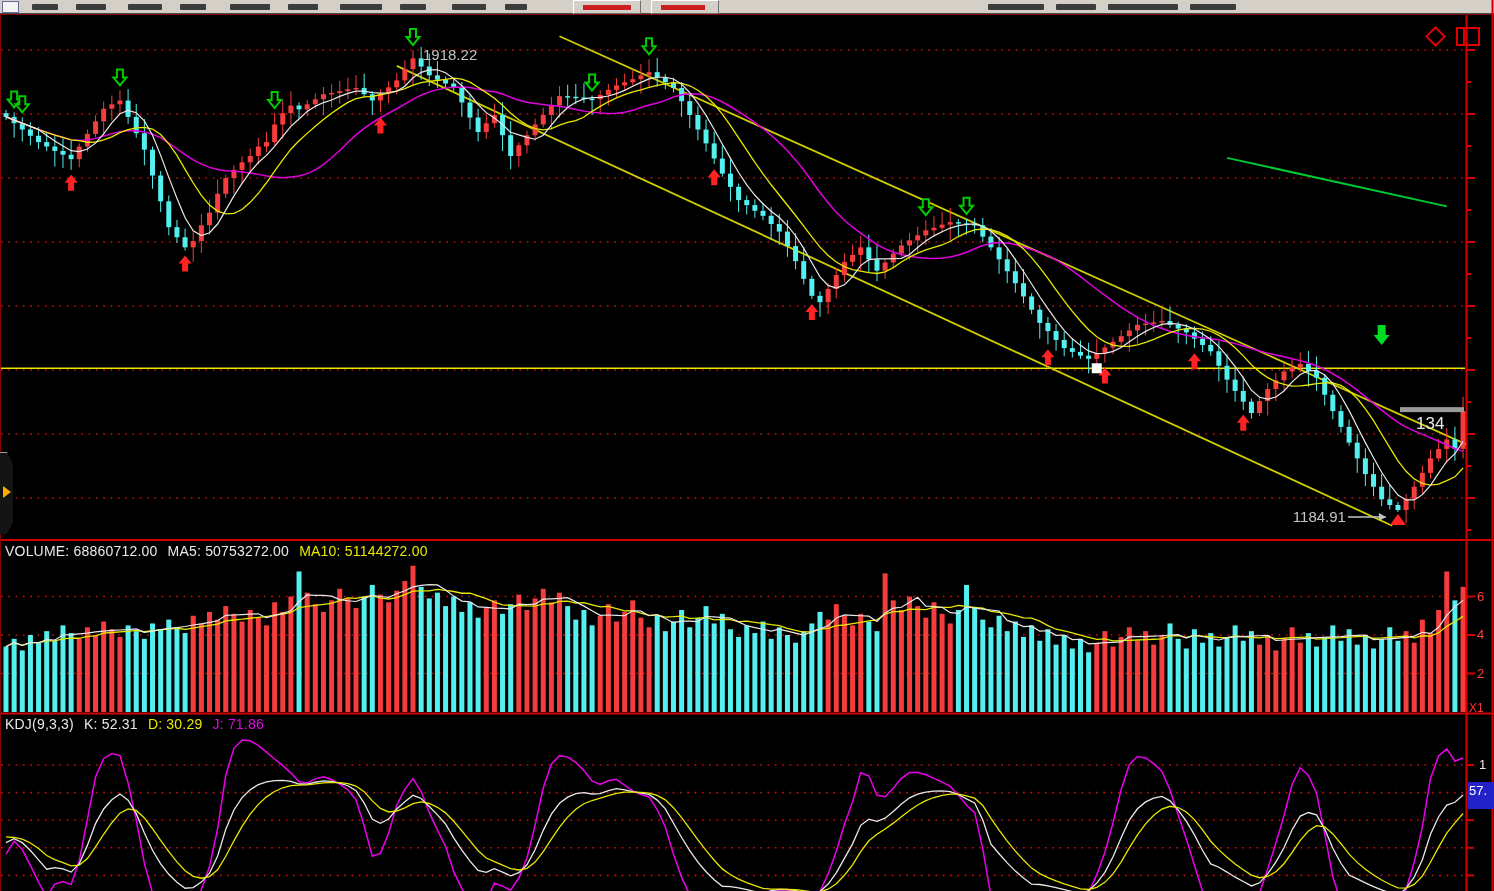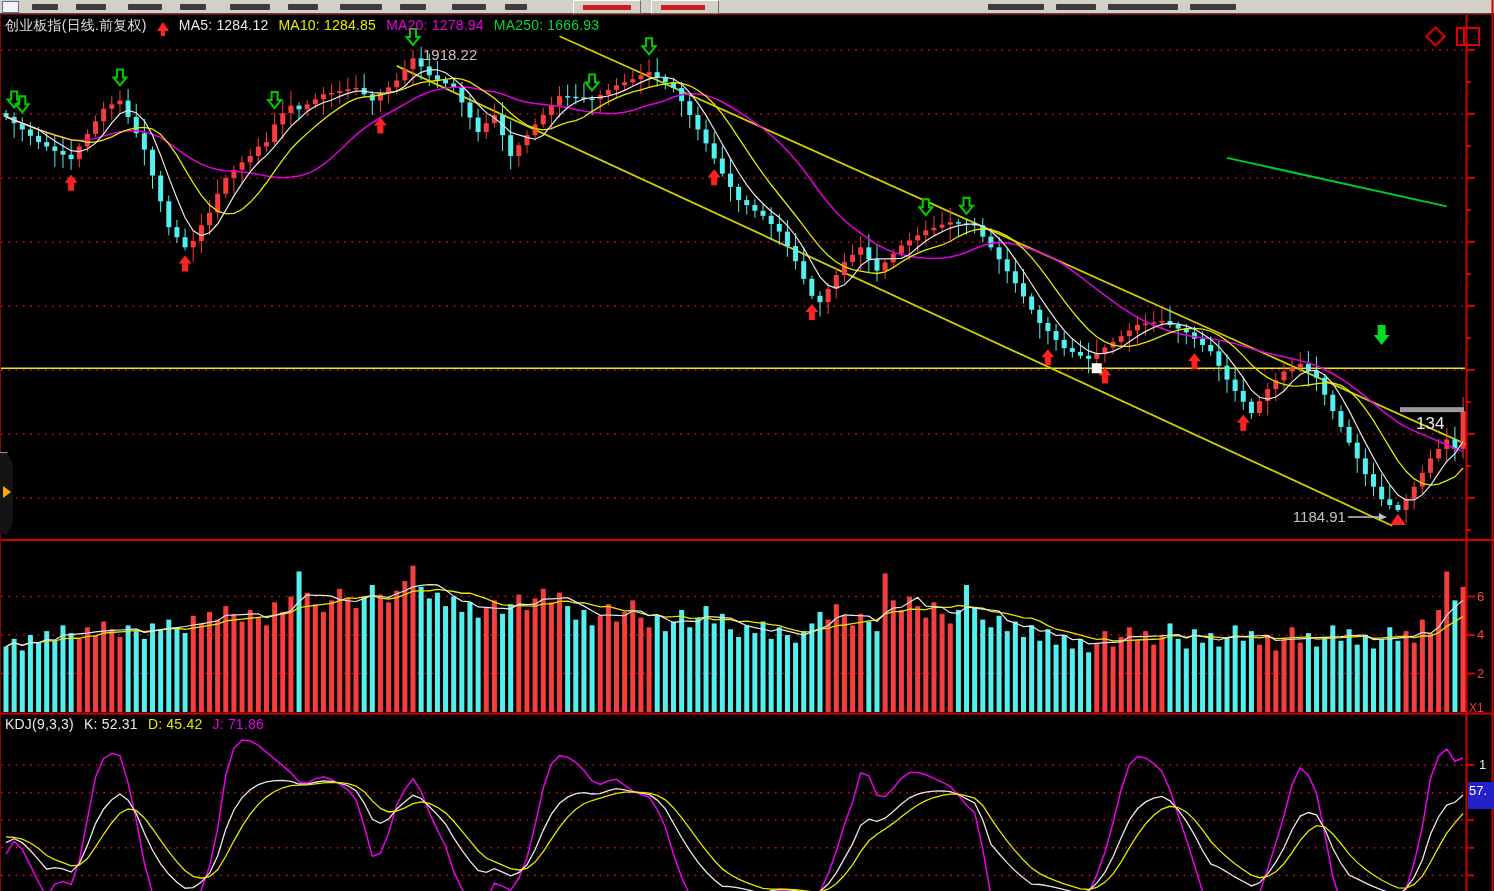--- a/index.html
+++ b/index.html
@@ -727,34 +727,31 @@
         <polyline points="6,646.55 14.14,642.7 22.28,645.2666666666667 30.42,642.7 38.56,642.7 46.7,640.775 54.84,640.775 62.980000000000004,638.85 71.12,638.2083333333334 79.26,638.2725 87.4,636.3475 95.54,635.9625 103.68,633.075 111.82000000000001,632.4975 119.96000000000001,631.92 128.10000000000002,631.3425 136.24,630.38 144.38,631.7275 152.52,630.765 160.66000000000003,629.8025 168.8,629.0325 176.94,628.2625 185.08,629.4175 193.22000000000003,628.0699999999999 201.36,626.7225 209.5,625.375 217.64000000000001,624.22 225.78000000000003,620.9475 233.92000000000002,619.985 242.06,619.215 250.20000000000002,618.2525 258.34000000000003,617.29 266.48,616.52 274.62,615.1725 282.76,614.0175 290.90000000000003,612.4775 299.04,607.665 307.18,606.3175 315.32000000000005,605.355 323.46000000000004,604.3925 331.6,603.4300000000001 339.74,600.5425 347.88,597.8475 356.02000000000004,598.425 364.16,596.885 372.3,595.73 380.44000000000005,598.04 388.58000000000004,599.0025 396.72,597.655 404.86,594.575 413,591.11 421.14000000000004,590.9175 429.28000000000003,590.9175 437.42,589.3775 445.56000000000006,590.34 453.70000000000005,591.495 461.84000000000003,593.2275 469.98,593.2275 478.12,595.9225 486.26000000000005,598.6175000000001 494.40000000000003,602.0825 502.54,604.7775 510.68000000000006,605.355 518.82,605.5475 526.96,605.9325 535.1,606.125 543.24,603.815 551.38,603.815 559.52,601.3125 567.6600000000001,601.12 575.8000000000001,603.045 583.94,602.66 592.08,604.7775 600.22,606.895 608.36,606.3175 616.5,608.6275 624.6400000000001,610.9375 632.7800000000001,610.745 640.9200000000001,613.2475 649.0600000000001,615.365 657.2,614.98 665.34,617.0975 673.48,616.7125 681.62,616.135 689.76,618.4449999999999 697.9000000000001,618.06 706.0400000000001,617.4825 714.1800000000001,619.7925 722.32,619.4075 730.46,619.6 738.6,621.7175 746.74,621.14 754.8800000000001,622.295 763.0200000000001,623.45 771.1600000000001,624.605 779.3000000000001,625.5675 787.44,628.455 795.58,630.38 803.72,632.1125 811.86,631.535 820,629.0325 828.1400000000001,628.455 836.2800000000001,625.5675 844.4200000000001,624.99 852.5600000000001,623.6425 860.7,622.295 868.84,620.9475 876.98,619.7925 885.1200000000001,614.0175 893.2600000000001,611.7075 901.4000000000001,611.515 909.5400000000001,609.205 917.6800000000001,609.3975 925.82,609.59 933.96,607.28 942.1,607.28 950.24,607.4725 958.3800000000001,605.355 966.5200000000001,606.51 974.6600000000001,607.28 982.8000000000001,608.2425000000001 990.94,611.3225 999.08,612.285 1007.22,613.6324999999999 1015.3600000000001,615.5575 1023.5000000000001,617.8675000000001 1031.64,618.06 1039.78,621.14 1047.92,625.5675 1056.0600000000002,629.225 1064.2,630.765 1072.3400000000001,632.8824999999999 1080.48,635.1925 1088.6200000000001,637.31 1096.76,639.4275 1104.9,638.85 1113.04,640.9675 1121.18,640.5825 1129.3200000000002,640.39 1137.46,640.005 1145.6000000000001,639.62 1153.74,639.235 1161.88,638.85 1170.02,635.9625 1178.16,635.5775 1186.3000000000002,637.31 1194.44,635.5775 1202.5800000000002,636.155 1210.72,636.7325 1218.8600000000001,637.31 1227,637.8875 1235.14,635.9625 1243.2800000000002,636.54 1251.42,637.31 1259.5600000000002,637.8875 1267.7,636.54 1275.8400000000001,638.6575 1283.98,638.2725 1292.1200000000001,637.6949999999999 1300.26,637.31 1308.4,636.925 1316.5400000000002,639.0425 1324.68,638.6575 1332.8200000000002,638.08 1340.96,637.6949999999999 1349.1000000000001,637.1175000000001 1357.24,636.54 1365.38,636.155 1373.52,638.2725 1381.66,637.8875 1389.8000000000002,637.31 1397.94,636.7325 1406.0800000000002,636.155 1414.22,637.8875 1422.3600000000001,635.77 1430.5,636.155 1438.64,632.69 1446.7800000000002,626.3375 1454.92,621.525 1463.0600000000002,616.3275" fill="none" stroke="#e8e800" stroke-width="1.3"></polyline>
         <polyline points="6,646.55 14.14,642.7 22.28,645.2666666666667 30.42,642.7 38.56,642.7 46.7,639.62 54.84,640.005 62.980000000000004,635 71.12,634.615 79.26,633.845 87.4,633.075 95.54,631.92 103.68,631.15 111.82000000000001,630.38 119.96000000000001,629.995 128.10000000000002,629.61 136.24,628.84 144.38,632.3050000000001 152.52,631.15 160.66000000000003,629.61 168.8,628.455 176.94,627.685 185.08,626.53 193.22000000000003,624.99 201.36,623.835 209.5,622.295 217.64000000000001,620.755 225.78000000000003,615.365 233.92000000000002,614.98 242.06,614.595 250.20000000000002,614.21 258.34000000000003,613.825 266.48,617.675 274.62,615.365 282.76,613.44 290.90000000000003,610.745 299.04,601.505 307.18,594.96 315.32000000000005,595.345 323.46000000000004,595.345 331.6,596.115 339.74,599.58 347.88,600.735 356.02000000000004,601.505 364.16,598.425 372.3,595.345 380.44000000000005,596.5 388.58000000000004,597.27 396.72,593.8050000000001 404.86,590.725 413,586.875 421.14000000000004,585.335 429.28000000000003,584.565 437.42,584.95 445.56000000000006,589.955 453.70000000000005,596.115 461.84000000000003,601.12 469.98,601.89 478.12,606.895 486.26000000000005,607.28 494.40000000000003,608.05 502.54,608.435 510.68000000000006,608.8199999999999 518.82,604.2 526.96,604.585 535.1,604.2 543.24,599.1949999999999 551.38,598.81 559.52,598.425 567.6600000000001,597.655 575.8000000000001,601.89 583.94,606.125 592.08,610.745 600.22,615.365 608.36,614.98 616.5,615.365 624.6400000000001,615.75 632.7800000000001,610.745 640.9200000000001,611.13 649.0600000000001,615.75 657.2,614.595 665.34,618.4449999999999 673.48,622.6800000000001 681.62,621.14 689.76,621.14 697.9000000000001,621.525 706.0400000000001,616.52 714.1800000000001,616.905 722.32,617.675 730.46,618.06 738.6,621.91 746.74,625.76 754.8800000000001,627.685 763.0200000000001,629.225 771.1600000000001,631.15 779.3000000000001,629.225 787.44,631.15 795.58,633.075 803.72,635 811.86,631.92 820,628.84 828.1400000000001,625.76 836.2800000000001,618.06 844.4200000000001,614.98 852.5600000000001,615.365 860.7,615.75 868.84,616.135 876.98,621.525 885.1200000000001,613.0550000000001 893.2600000000001,608.05 901.4000000000001,607.28 909.5400000000001,602.275 917.6800000000001,597.27 925.82,606.125 933.96,606.51 942.1,607.28 950.24,612.67 958.3800000000001,613.44 966.5200000000001,606.895 974.6600000000001,608.05 982.8000000000001,609.205 990.94,609.975 999.08,611.13 1007.22,620.37 1015.3600000000001,623.065 1023.5000000000001,626.53 1031.64,626.145 1039.78,631.15 1047.92,630.765 1056.0600000000002,635.385 1064.2,635 1072.3400000000001,639.62 1080.48,639.235 1088.6200000000001,643.855 1096.76,643.47 1104.9,642.7 1113.04,642.315 1121.18,641.9300000000001 1129.3200000000002,636.925 1137.46,636.54 1145.6000000000001,636.54 1153.74,636.155 1161.88,635.77 1170.02,635 1178.16,634.615 1186.3000000000002,638.08 1194.44,635 1202.5800000000002,636.54 1210.72,638.465 1218.8600000000001,640.005 1227,637.6949999999999 1235.14,636.925 1243.2800000000002,636.54 1251.42,636.155 1259.5600000000002,635.77 1267.7,635.385 1275.8400000000001,640.39 1283.98,640.005 1292.1200000000001,639.235 1300.26,638.85 1308.4,638.465 1316.5400000000002,637.6949999999999 1324.68,637.31 1332.8200000000002,636.925 1340.96,636.54 1349.1000000000001,635.77 1357.24,635.385 1365.38,635 1373.52,639.62 1381.66,639.235 1389.8000000000002,638.85 1397.94,638.08 1406.0800000000002,637.31 1414.22,636.155 1422.3600000000001,632.3050000000001 1430.5,633.46 1438.64,627.3 1446.7800000000002,615.365 1454.92,606.895 1463.0600000000002,600.35" fill="none" stroke="#e8e8e8" stroke-width="1.2"></polyline>
       </g>
       <g clip-path="url(#clipKdj)">
         <polyline points="6,854.125 14.14,841.1439393939394 22.28,849.5517171717172 30.42,865.4372053872054 38.56,882.2709126079019 46.7,896.819398480187 54.84,884.0650031962816 62.980000000000004,881.5558271594034 71.12,884.6163061369975 79.26,860.936987924683 87.4,819.053761760184 95.54,776.988188024582 103.68,758.415799595878 111.82000000000001,753.6399488900279 119.96000000000001,755.6316169729288 128.10000000000002,782.8809147812732 136.24,820.0595476822612 144.38,863.2239243746251 152.52,893.3206088819499 160.66000000000003,910.6371127943356 168.8,919.4878762670479 176.94,922.784520841395 185.08,923.3473618364583 193.22000000000003,910.2145892853468 201.36,889.7868356732127 209.5,866.5397069553364 217.64000000000001,828.5826688114939 225.78000000000003,775.2797846483436 233.92000000000002,748.3461709699205 242.06,739.9294225026816 250.20000000000002,740.74063829769 258.34000000000003,745.3809925076421 266.48,752.1164868101322 274.62,758.9859857434463 282.76,765.6013715771143 290.90000000000003,772.8682100445764 299.04,781.8432852978303 307.18,782.9645871038856 315.32000000000005,778.8855798970691 323.46000000000004,776.7409204538903 331.6,779.518720670331 339.74,784.1993431742508 347.88,789.8123806309318 356.02000000000004,799.9006215117115 364.16,825.7388038762747 372.3,856.2244695945077 380.44000000000005,853.3645228525728 388.58000000000004,833.2995453386628 396.72,805.1949509516056 404.86,789.2784065566324 413,778.6268770783266 421.14000000000004,791.5458711520885 429.28000000000003,812.6474088153336 437.42,830.0810665138687 445.56000000000006,846.1637519831845 453.70000000000005,871.3620305483827 461.84000000000003,888.6297188258632 469.98,901.3860226488507 478.12,909.8389512848289 486.26000000000005,901.3001948426885 494.40000000000003,883.1184479347882 502.54,886.1483234057879 510.68000000000006,890.1630421614315 518.82,878.0342382752038 526.96,857.9524273996573 535.1,825.1268304217572 543.24,787.9800823291023 551.38,764.1804153091625 559.52,755.6447180487949 567.6600000000001,757.0952202416136 575.8000000000001,762.4198097463673 583.94,770.4448802463095 592.08,780.9599846768 600.22,784.5508499659268 608.36,780.7515840574566 616.5,779.3210153597263 624.6400000000001,785.2361821207093 632.7800000000001,790.952682852912 640.9200000000001,794.5028061196248 649.0600000000001,796.9510902278195 657.2,809.5099817600735 665.34,826.9147265931588 673.48,854.344073182404 681.62,877.3470908855621 689.76,894.7964945002876 697.9000000000001,906.8036995770616 706.0400000000001,914.3032386591271 714.1800000000001,918.6993665876543 722.32,920.9743307304454 730.46,910.2061803241137 738.6,905.5295431753093 746.74,903.716760464711 754.8800000000001,903.3849490015937 763.0200000000001,904.186608038861 771.1600000000001,893.9241368897705 779.3000000000001,889.8352276525097 787.44,889.9180217973108 795.58,892.2829856332897 803.72,895.3373027718129 811.86,899.4528159545509 820,891.2336062318674 828.1400000000001,873.9444611307512 836.2800000000001,851.2682716792881 844.4200000000001,824.5863003723052 852.5600000000001,801.8848701380709 860.7,772.7073154165942 868.84,775.7486606034073 876.98,795.3549492083471 885.1200000000001,796.7451628753275 893.2600000000001,788.3249879140549 901.4000000000001,778.2825862856097 909.5400000000001,772.6011450433422 917.6800000000001,772.543427184741 925.82,774.757355470411 933.96,778.4108558260687 942.1,782.1530658019142 950.24,786.4532988429889 958.3800000000001,795.1346963976109 966.5200000000001,805.2366922668416 974.6600000000001,812.606814211895 982.8000000000001,849.177636881683 990.94,896.0506460816756 999.08,900.8589590203782 1007.22,906.4120438907252 1015.3600000000001,911.1549832250328 1023.5000000000001,913.902465994853 1031.64,916.4517637806133 1039.78,906.3054568253309 1047.92,902.1965983255596 1056.0600000000002,900.7239405195279 1064.2,900.9683528207818 1072.3400000000001,902.0854112415232 1080.48,904.0698677771952 1088.6200000000001,892.8113886867121 1096.76,874.6728464809572 1104.9,852.268240221381 1113.04,822.7790389881054 1121.18,789.4720279418993 1129.3200000000002,764.6498629171506 1137.46,756.5624338476516 1145.6000000000001,758.0003424059657 1153.74,763.6146200679682 1161.88,771.4129224439928 1170.02,789.9321030315615 1178.16,814.8185561492971 1186.3000000000002,839.1001841388057 1194.44,865.3439536482049 1202.5800000000002,891.685338667262 1210.72,909.1017531185786 1218.8600000000001,901.8383080028489 1227,901.6313723670949 1235.14,903.7189748147081 1243.2800000000002,904.9853715295872 1251.42,907.4390500532369 1259.5600000000002,893.020762706915 1267.7,868.9197611591088 1275.8400000000001,843.1365240783226 1283.98,815.7868492278177 1292.1200000000001,784.3508560938717 1300.26,767.7141345185704 1308.4,775.4826247293302 1316.5400000000002,793.2466527643109 1324.68,833.7229356202051 1332.8200000000002,876.7892182212196 1340.96,902.4100835734665 1349.1000000000001,916.6931822233558 1357.24,911.8137080710973 1365.38,910.0949908838157 1373.52,909.7079221103379 1381.66,909.8110143962856 1389.8000000000002,909.848409645143 1397.94,910.3975737955446 1406.0800000000002,888.9531910183415 1414.22,862.3083419407827 1422.3600000000001,826.8506931448649 1430.5,778.5549017031412 1438.64,756.0301778164321 1446.7800000000002,748.9505147911785 1454.92,761.282430720536 1463.0600000000002,758.0379657653716" fill="none" stroke="#ea00ea" stroke-width="1.5"></polyline>
         <polyline points="6,842.625 14.14,838.7045454545455 22.28,842.6563636363636 30.42,850.4494805194805 38.56,859.8050300237397 46.7,869.2495071953136 54.84,867.7218936857647 62.980000000000004,868.9812624571764 71.12,872.0892626907493 79.26,863.7305610920785 87.4,845.3815251405224 95.54,823.5923130566446 103.68,808.974985868334 111.82000000000001,799.7054518126188 119.96000000000001,793.978237716349 128.10000000000002,800.178419528008 136.24,813.6410472360408 144.38,833.0569944536568 152.52,850.2651349455057 160.66000000000003,863.8372757560202 168.8,874.316151106942 176.94,882.1821023759629 185.08,888.2236654403375 193.22000000000003,887.6130052607356 201.36,882.0870514304797 209.5,873.223965443209 217.64000000000001,856.001769311866 225.78000000000003,829.2406617418912 233.92000000000002,809.9889877234889 242.06,797.5756931298768 250.20000000000002,789.6881755238525 258.34000000000003,784.6843934386659 266.48,781.956262292444 274.62,780.6375081949626 282.76,780.379598916318 290.90000000000003,781.382782925344 299.04,784.0128761937718 307.18,784.1834925540895 315.32000000000005,782.2612172582819 323.46000000000004,780.8598435881748 331.6,781.4619118046088 339.74,783.190294144249 347.88,785.7400314871126 356.02000000000004,790.6453274565638 364.16,803.0410190492548 372.3,819.3488450466432 380.44000000000005,823.3910999497946 388.58000000000004,819.0737414299443 396.72,809.0611729653082 404.86,801.6874793655049 413,795.349813473535 421.14000000000004,798.4975343058318 429.28000000000003,806.5479557109735 437.42,814.89087373954 445.56000000000006,823.9534807655795 453.70000000000005,837.9256388960365 461.84000000000003,850.102704108149 469.98,861.0735507062457 478.12,870.4551589706085 486.26000000000005,872.4219479688655 494.40000000000003,868.7552345617402 502.54,872.1056402454611 510.68000000000006,875.8323315922122 518.82,872.6815171508603 526.96,864.8397012219608 535.1,849.7876919711031 543.24,830.3446768529159 551.38,814.0927346266826 559.52,803.3042473268794 567.6600000000001,797.1173869412181 575.8000000000001,793.6819014861691 583.94,792.6552043090297 592.08,793.9887741988514 600.22,793.6664608196127 608.36,790.7359738797418 616.5,788.6965316061023 624.6400000000001,789.892243611327 632.7800000000001,791.6770208550399 640.9200000000001,793.0950253976129 649.0600000000001,794.3454015471266 657.2,800.1000248724772 665.34,808.9034807848848 673.48,823.2319501528862 681.62,837.5349753155992 689.76,850.7007362319049 697.9000000000001,862.1460753031485 706.0400000000001,871.7398240917356 714.1800000000001,879.7043667135888 722.32,886.2500656139373 730.46,886.5957533135819 738.6,887.9643983941703 746.74,889.6967979155052 754.8800000000001,891.5574447954843 763.0200000000001,893.5906564123287 771.1600000000001,890.7061618665089 779.3000000000001,889.4134829110059 787.44,889.5092153647068 795.58,890.5811722133556 803.72,892.1332814755704 811.86,894.3547901676357 820,891.5605611131878 828.1400000000001,884.104219658235 836.2800000000001,872.9344586751102 844.4200000000001,858.404158544143 852.5600000000001,843.8438515620658 860.7,825.3450450494336 868.84,819.1288030390907 876.98,821.3343349503959 885.1200000000001,818.2187999873805 893.2600000000001,811.5424911308276 901.4000000000001,803.9218185448121 909.5400000000001,797.8241676896685 917.6800000000001,794.1961425150785 925.82,792.0517238760317 933.96,791.1468856847964 942.1,790.9312571231976 950.24,791.5201868091891 958.3800000000001,794.5169446231414 966.5200000000001,798.9346216777359 974.6600000000001,802.9935411669167 982.8000000000001,820.0400756032514 990.94,844.2910168715956 999.08,853.7459551610509 1007.22,862.856277799675 1015.3600000000001,871.1112183845282 1023.5000000000001,878.0092488345233 1031.64,884.2294074798963 1039.78,884.484183970592 1047.92,885.8405693070812 1056.0600000000002,887.5460058214217 1064.2,889.5333160502599 1072.3400000000001,891.645632054938 1080.48,893.9875104540239 1088.6200000000001,890.602784747127 1096.76,883.1446386503156 1104.9,872.3324085148746 1113.04,856.827869658686 1121.18,837.6893176859434 1129.3200000000002,820.1630627119018 1137.46,808.7665645685806 1145.6000000000001,801.9250781334398 1153.74,798.0562348846588 1161.88,796.478133786285 1170.02,800.8341809892013 1178.16,809.9423640457109 1186.3000000000002,821.0453749131555 1194.44,834.8719631637051 1202.5800000000002,850.5142696696581 1210.72,863.860028577023 1218.8600000000001,867.210227033361 1227,872.0684090422504 1235.14,877.186376280491 1243.2800000000002,881.5194889488987 1251.42,885.9233343991327 1259.5600000000002,882.8177420584382 1267.7,873.9463157734465 1275.8400000000001,862.1782777939185 1283.98,847.7367380414742 1292.1200000000001,829.6998997249749 1300.26,816.0914413882596 1308.4,812.509750497201 1316.5400000000002,814.8333159739254 1324.68,829.0964853107923 1332.8200000000002,848.2143850411433 1340.96,863.2768749321172 1349.1000000000001,874.9886613022625 1357.24,878.855246797165 1365.38,882.8270053274632 1373.52,886.5565452183089 1381.66,889.9080671825762 1389.8000000000002,892.767371891188 1397.94,895.4428762062107 1406.0800000000002,888.3888118144571 1414.22,877.0502163817725 1422.3600000000001,859.7480991205234 1430.5,834.3502733632622 1438.64,816.7260528889409 1446.7800000000002,805.021072296331 1454.92,802.2960994796053 1463.0600000000002,795.0465189618106" fill="none" stroke="#e8e8e8" stroke-width="1.3"></polyline>
         <polyline points="6,836.875 14.14,837.4848484848485 22.28,839.2086868686869 30.42,842.9556180856181 38.56,848.5720887316586 46.7,855.464561552877 54.84,859.5503389305062 62.980000000000004,862.6939801060629 71.12,865.825740967625 79.26,865.1273476757762 87.4,858.5454068306916 95.54,846.8943755726759 103.68,834.254579004562 111.82000000000001,822.7382032739142 119.96000000000001,813.1515480880591 128.10000000000002,808.8271719013754 136.24,810.4317970129305 144.38,817.9735294931726 152.52,828.7373979772836 160.66000000000003,840.4373572368625 168.8,851.730288526889 176.94,861.880893143247 185.08,870.6618172422772 193.22000000000003,876.31221324843 201.36,878.2371593091133 209.5,876.5660946871451 217.64000000000001,869.7113195620522 225.78000000000003,856.2211002886652 233.92000000000002,840.8103961002731 242.06,826.3988284434743 250.20000000000002,814.1619441369337 258.34000000000003,804.3360939041778 266.48,796.8761500335997 274.62,791.4632694207207 282.76,787.7687125859198 290.90000000000003,785.6400693657279 299.04,785.0976716417425 307.18,784.7929452791916 315.32000000000005,783.9490359388883 323.46000000000004,782.9193051553171 331.6,782.4335073717477 339.74,782.6857696292482 347.88,783.703856915203 356.02000000000004,786.0176804289899 364.16,791.6921266357449 372.3,800.911032772711 380.44000000000005,808.4043884984055 388.58000000000004,811.9608394755851 396.72,810.9942839721595 404.86,807.8920157699413 413,803.7112816711392 421.14000000000004,801.9733658827034 429.28000000000003,803.4982291587935 437.42,807.2957773523756 445.56000000000006,812.8483451567769 453.70000000000005,821.2074430698634 461.84000000000003,830.839196749292 469.98,840.9173147349433 478.12,850.7632628134984 486.26000000000005,857.9828245319541 494.40000000000003,861.5736278752161 502.54,865.0842986652978 510.68000000000006,868.6669763076026 518.82,870.0051565886885 526.96,868.2833381331126 535.1,862.1181227457761 543.24,851.5269741148227 551.38,839.0488942854427 559.52,827.1340119659216 567.6600000000001,817.1284702910204 575.8000000000001,809.31294735607 583.94,803.7603663403899 592.08,800.503168959877 600.22,798.2242662464556 608.36,795.7281687908843 616.5,793.3842897292903 624.6400000000001,792.2202743566359 632.7800000000001,792.0391898561039 640.9200000000001,792.3911350366069 649.0600000000001,793.0425572067801 657.2,795.3950464286792 665.34,799.8978578807477 673.48,807.6758886381272 681.62,817.6289175306179 689.76,828.6528570977135 697.9000000000001,839.8172631661919 706.0400000000001,850.4581168080398 714.1800000000001,860.2068667765561 722.32,868.8879330556831 730.46,874.7905398083161 738.6,879.1818260036008 746.74,882.6868166409023 754.8800000000001,885.6436926924296 763.0200000000001,888.2926805990627 771.1600000000001,889.0971743548781 779.3000000000001,889.202610540254 787.44,889.304812148405 795.58,889.7302655033885 803.72,890.5312708274491 811.86,891.805777274178 820,891.7240385538479 828.1400000000001,889.1840989219769 836.2800000000001,883.7675521730214 844.4200000000001,875.3130876300619 852.5600000000001,864.8233422740632 860.7,851.6639098658534 868.84,840.8188742569324 876.98,834.3240278214203 885.1200000000001,828.955618543407 893.2600000000001,823.1512427392139 901.4000000000001,816.7414346744133 909.5400000000001,810.4356790128317 917.6800000000001,805.0225001802473 925.82,800.6989080788421 933.96,797.5149006141602 942.1,795.3203527838393 950.24,794.0536307922893 958.3800000000001,794.2080687359066 966.5200000000001,795.7835863831831 974.6600000000001,798.1869046444276 982.8000000000001,805.4712949640355 990.94,818.4112022665555 999.08,830.1894532313873 1007.22,841.0783947541499 1015.3600000000001,851.089335964276 1023.5000000000001,860.0626402543584 1031.64,868.1182293295377 1039.78,873.5735475432224 1047.92,877.6625547978421 1056.0600000000002,880.9570384723686 1064.2,883.8157976649991 1072.3400000000001,886.4257424616453 1080.48,888.9463317924382 1088.6200000000001,889.4984827773345 1096.76,887.3805347349949 1104.9,882.3644926616215 1113.04,873.8522849939764 1121.18,861.7979625579653 1129.3200000000002,847.9196626092776 1137.46,834.8686299290453 1145.6000000000001,823.8874459971768 1153.74,815.2770422930041 1161.88,809.0107394574311 1170.02,806.2852199680211 1178.16,807.5042679939177 1186.3000000000002,812.0179703003303 1194.44,819.6359679214552 1202.5800000000002,829.9287351708562 1210.72,841.2391663062451 1218.8600000000001,849.896186548617 1227,857.2869273798282 1235.14,863.9200770133824 1243.2800000000002,869.7865476585546 1251.42,875.1654765720806 1259.5600000000002,877.7162317341998 1267.7,876.4595930806154 1275.8400000000001,871.6991546517164 1283.98,863.7116824483023 1292.1200000000001,852.3744215405266 1300.26,840.2800948231042 1308.4,831.0233133811365 1316.5400000000002,825.6266475787328 1324.68,826.783260156086 1332.8200000000002,833.926968451105 1340.96,843.7102706114424 1349.1000000000001,854.1364008417158 1357.24,862.3760161601989 1365.38,869.193012549287 1373.52,874.9808567722943 1381.66,879.9565935757216 1389.8000000000002,884.2268530142104 1397.94,887.9655274115438 1406.0800000000002,888.1066222125149 1414.22,884.4211536022675 1422.3600000000001,876.1968021083528 1430.5,862.2479591933226 1438.64,847.0739904251953 1446.7800000000002,833.0563510489072 1454.92,822.8029338591399 1463.0600000000002,813.5507955600302" fill="none" stroke="#e8e800" stroke-width="1.3"></polyline>
       </g>
     </svg>
 
-  <div class="hdr" style="top:17px;">
-    <span class="c-title">创业板指(日线.前复权)</span>
-    <span class="uparrow"></span>
-    <span class="c-white">MA5: 1284.12</span>
-    <span class="c-yellow">MA10: 1284.85</span>
-    <span class="c-magenta">MA20: 1278.94</span>
-    <span class="c-green">MA250: 1666.93</span>
+
+  <div class="hdr" style="top:543px;">
+    <span class="c-white">VOLUME: 68860712.00</span>
+    <span class="c-white">MA5: 50753272.00</span>
+    <span class="c-yellow">MA10: 51144272.00</span>
   </div>
-
 
   <div class="hdr" style="top:716px;">
     <span class="c-white">KDJ(9,3,3)</span>
     <span class="c-white">K: 52.31</span>
-    <span class="c-yellow">D: 45.42</span>
+    <span class="c-yellow">D: 30.29</span>
     <span class="c-magenta">J: 71.86</span>
   </div>
 
   <div class="axlbl" style="left:1477px;top:589px;">6</div>
   <div class="axlbl" style="left:1477px;top:627px;">4</div>
   <div class="axlbl" style="left:1477px;top:666px;">2</div>
   <div id="xzoom">X1</div>
   <div class="kdjlbl" style="left:1479px;top:757px;">1</div>
   <div id="kdjbox">57.</div>
 

